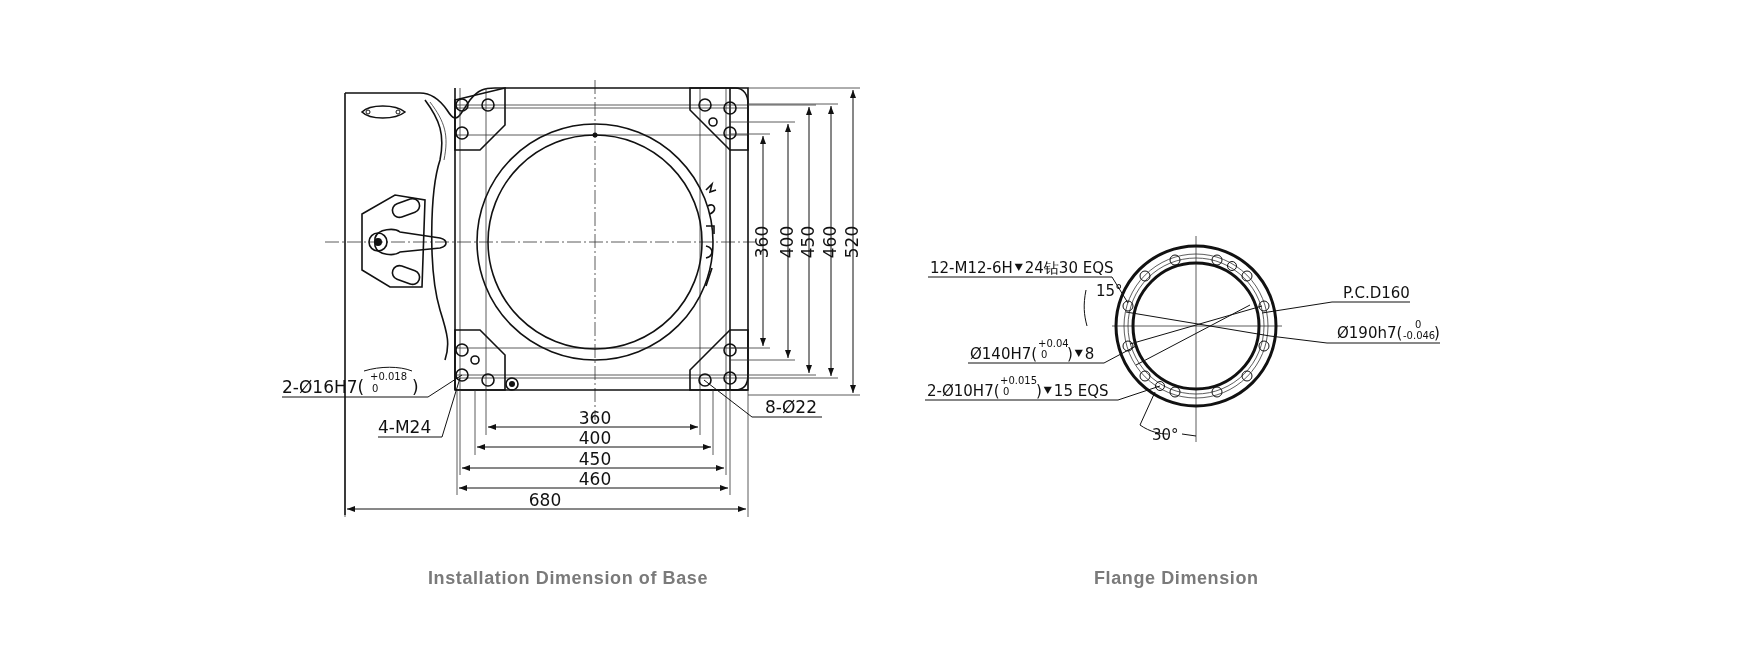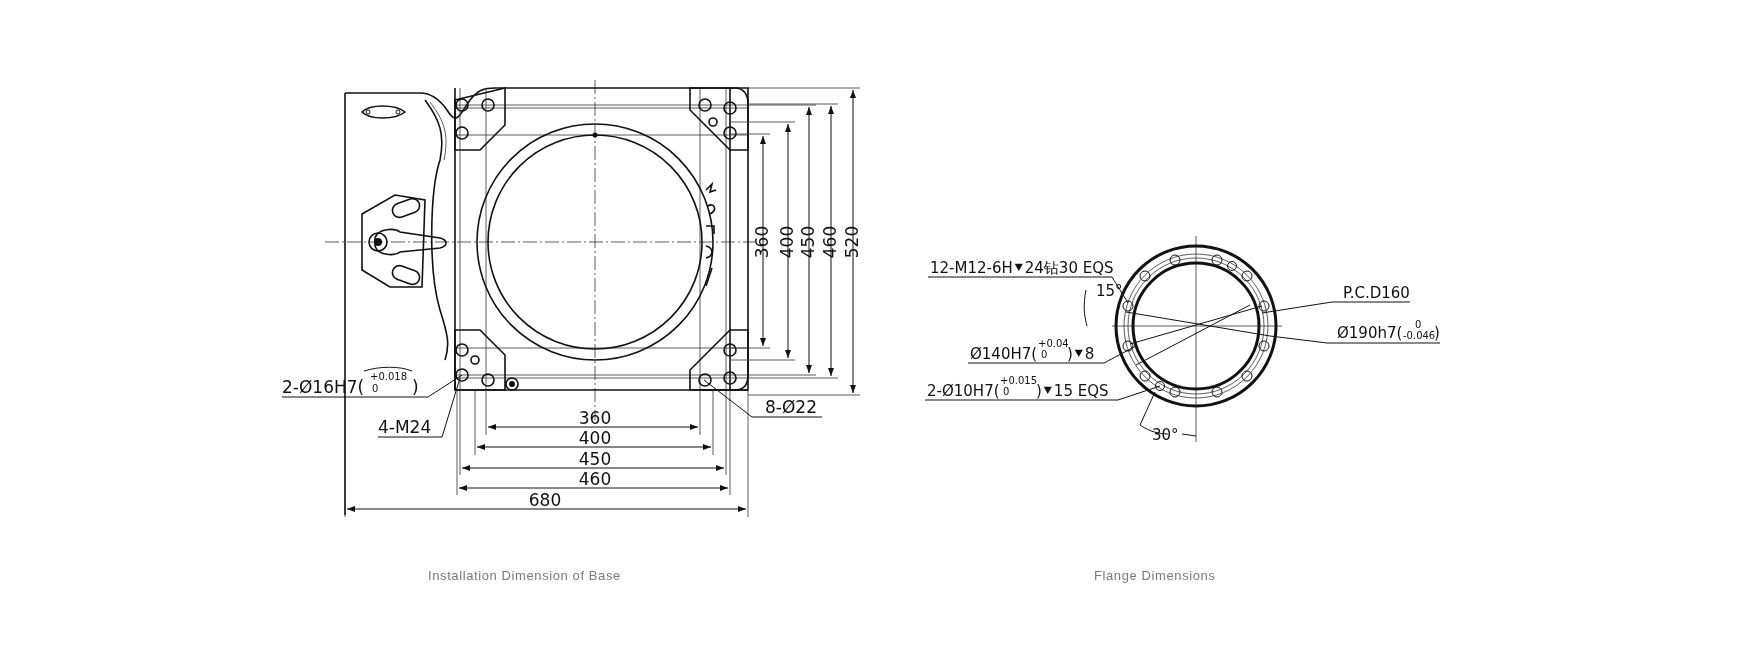--- a/index.html
+++ b/index.html
@@ -1,18 +1,18 @@
 <!DOCTYPE html>
 <html><head>
 <meta charset="utf-8">
 <style>
   html, body { margin:0; padding:0; background:#ffffff; }
   body { width:1750px; height:668px; position:relative; overflow:hidden; font-family:"DejaVu Sans Condensed","DejaVu Sans",sans-serif; }
   svg { position:absolute; left:0; top:0; }
-  .caption { position:absolute; top:568px; font-family:"Liberation Sans",sans-serif; font-size:13px; color:#7a7a7a; letter-spacing:0.6px; white-space:nowrap; }
+  .caption { position:absolute; top:568px; font-family:"Liberation Sans",sans-serif; font-size:18px; color:#7a7a7a; letter-spacing:0.6px; white-space:nowrap;font-weight:bold; }
   #cap-base { left:428px; }
   #cap-flange { left:1094px; }
   .dim { font-family:"DejaVu Sans",sans-serif; font-size:17px; fill:#111; }
   .dims { font-family:"DejaVu Sans",sans-serif; font-size:10px; fill:#111; }
   .ln { stroke:#111; fill:none; }
   .thin { stroke:#333; stroke-width:0.8; fill:none; }
   .thick { stroke:#111; stroke-width:1.6; fill:none; }
   .heavy { stroke:#111; stroke-width:3; fill:none; }
 </style>
 </head>
@@ -227,13 +227,13 @@
     <g>
       <line class="ln" x1="1155" y1="392" x2="1140" y2="425"></line>
       <path class="ln" d="M1140,425 C1150,432 1160,434 1168,434"></path>
       <line class="ln" x1="1182" y1="434" x2="1196" y2="436"></line>
       <text class="dim" x="1152" y="440" style="font-size:15px">30°</text>
     </g>
   </g>
 </svg>
 
 <div id="cap-base" class="caption">Installation Dimension of Base</div>
-<div id="cap-flange" class="caption">Flange Dimensions</div>
+<div id="cap-flange" class="caption">Flange Dimension</div>
 
 </body></html>

